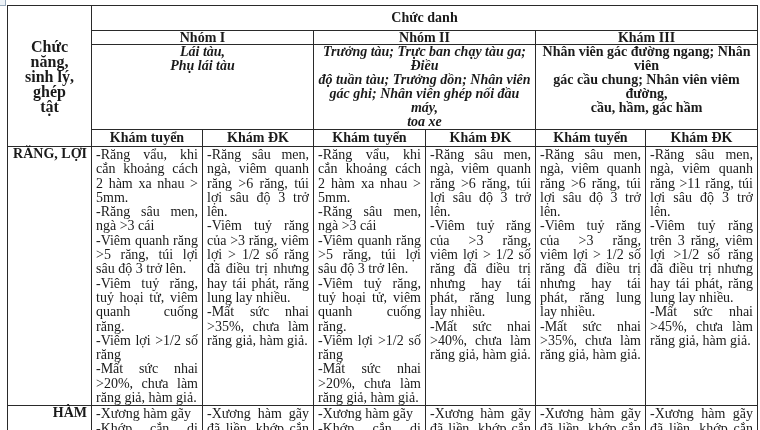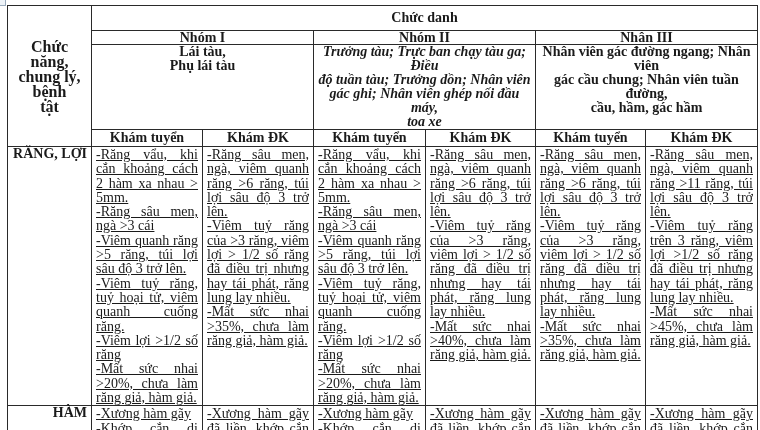--- a/index.html
+++ b/index.html
@@ -37,21 +37,21 @@
     vertical-align: top;
     font-size: 14px;
     line-height: 14.3px;
   }
   .bold { font-weight: bold; }
   .center { text-align: center; }
   .justify { text-align: justify; text-align-last: left; }
   .vmid { vertical-align: middle !important; }
   .rowhead-cell { vertical-align: middle !important; text-align: center; font-weight: bold; }
   .line { display: block; }
-  .criteria-cell { padding-top: 1px !important; text-decoration: underline; }
+  .criteria-cell { padding-top: 1px !important; }
   .row-title { font-weight: bold; text-align: right; padding-top: 1px; }
 </style>
 </head>
 <body>
 
 <div class="corner-mark"></div>
 
 <table class="doc-table">
   <colgroup>
     <col style="width:84px">
@@ -60,46 +60,46 @@
     <col style="width:112px">
     <col style="width:110px">
     <col style="width:110px">
     <col style="width:112px">
   </colgroup>
 
   <tbody>
       <tr style="height:25px">
     <td rowspan="4" class="rowhead-cell" style="font-size:16px;line-height:15px;">
       <span class="line">Chức năng,</span>
-      <span class="line">chung lý, bệnh</span>
+      <span class="line">sinh lý, ghép</span>
       <span class="line">tật</span>
     </td>
     <td colspan="6" class="bold center vmid">Chức danh</td>
   </tr>
 
   <tr style="height:14px">
     <td colspan="2" class="bold center" style="line-height:13px;margin-top:20px;">Nhóm I</td>
     <td colspan="2" class="bold center" style="line-height:13px;">Nhóm II</td>
-    <td colspan="2" class="bold center" style="line-height:13px;">Nhân III</td>
+    <td colspan="2" class="bold center" style="line-height:13px;">Khám III</td>
   </tr>
 
   <tr style="height:56px">
-    <td colspan="2" class="bold center" style="line-height:14px;">
+    <td colspan="2" class="bold center" style="line-height:14px;font-style:italic;">
       <span class="line">Lái tàu,</span>
       <span class="line">Phụ lái tàu</span>
     </td>
     <td colspan="2" class="bold center" style="line-height:14px;font-style:italic;">
       <span class="line">Trưởng tàu; Trực ban chạy tàu ga; Điều</span>
       <span class="line">độ tuần tàu; Trưởng dồn; Nhân viên</span>
       <span class="line">gác ghi; Nhân viên ghép nối đầu máy,</span>
       <span class="line">toa xe</span>
     </td>
     <td colspan="2" class="bold center" style="line-height:14px;">
       <span class="line">Nhân viên gác đường ngang; Nhân viên</span>
-      <span class="line">gác cầu chung; Nhân viên tuần đường,</span>
+      <span class="line">gác cầu chung; Nhân viên viêm đường,</span>
       <span class="line">cầu, hầm, gác hầm</span>
     </td>
   </tr>
 
   <tr style="height:17px">
     <td class="bold center vmid">Khám tuyển</td>
     <td class="bold center vmid">Khám ĐK</td>
     <td class="bold center vmid">Khám tuyển</td>
     <td class="bold center vmid">Khám ĐK</td>
     <td class="bold center vmid">Khám tuyển</td>

